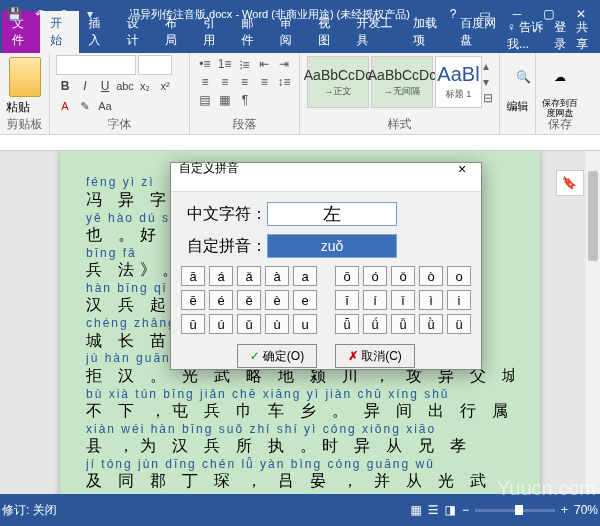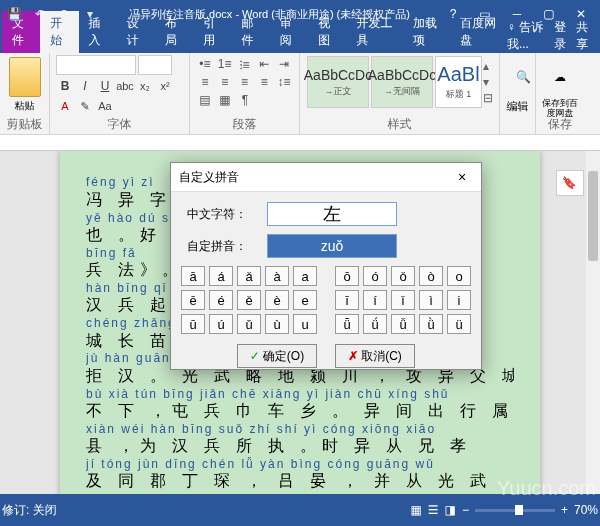--- a/index.html
+++ b/index.html
@@ -37,25 +37,25 @@
 .cn-line{font-size:16px;line-height:1.3;letter-spacing:6px;color:#000;white-space:nowrap;overflow:hidden;font-family:KaiTi,serif}
 .title-py{text-align:center;color:#2b579a}
 .statusbar{position:absolute;bottom:0;left:0;right:0;height:32px;background:#2b579a;color:#fff;display:flex;align-items:center;padding:0 2px;font-size:10px;gap:20px}
 .sb-right{margin-left:auto;display:flex;align-items:center;gap:6px}
 .zoom-track{width:80px;height:3px;background:#5a7bb5;position:relative}
 .zoom-thumb{width:8px;height:10px;background:#fff;position:absolute;left:50%;top:-4px}
 .scrollbar-v{position:absolute;right:0;top:151px;bottom:20px;width:14px;background:#f0f0f0}
 .sb-thumb{position:absolute;left:2px;right:2px;top:20px;height:90px;background:#c1c1c1;border-radius:2px}
 
 .dialog{position:absolute;left:170px;top:162px;width:312px;height:208px;background:#f0f0f0;border:1px solid #888;box-shadow:0 4px 18px rgba(0,0,0,.35)}
-.dlg-title{height:26px;background:#fff;border-bottom:1px solid #ddd;display:flex;align-items:center;padding:14px 8px;font-size:12px}
+.dlg-title{height:26px;background:#fff;border-bottom:1px solid #ddd;display:flex;align-items:flex-end;padding:14px 8px;font-size:12px}
 .dlg-close{margin-left:auto;width:22px;text-align:center;font-size:14px}
 .dlg-body{padding:10px 16px}
 .dlg-row{display:flex;align-items:center;margin-bottom:8px}
-.dlg-lbl{width:80px;font-size:12px}
+.dlg-lbl{width:80px;font-size:16px}
 .dlg-val{width:130px;height:24px;border:1px solid #7a9fd4;background:#fff;display:flex;align-items:center;justify-content:center;font-size:18px;font-family:KaiTi,serif}
 .dlg-inp{width:130px;height:24px;border:1px solid #7a9fd4;background:#3c6fb5;color:#fff;text-align:center;font-size:14px;padding:8px}
 .tone-grid{display:flex;gap:18px;justify-content:center;margin-top:6px}
 .tone-col{display:grid;grid-template-columns:repeat(5,24px);gap:4px}
 .tone-btn{width:24px;height:20px;border:1px solid #999;background:#fafafa;display:flex;align-items:center;justify-content:center;font-size:13px}
 .dlg-btns{display:flex;gap:18px;justify-content:center;margin-top:10px}
 .dlg-btn{width:80px;height:24px;border:1px solid #888;background:#efefef;display:flex;align-items:center;justify-content:center;gap:3px;font-size:12px}
 .ok-mark{color:#0a0}
 .cancel-mark{color:#c00;font-weight:bold}
 .bookmark{position:absolute;right:16px;top:170px;width:28px;height:26px;background:#fff;border:1px solid #ccc;display:flex;align-items:center;justify-content:center;color:#2b579a}
@@ -97,21 +97,21 @@
   <div class="tab-right">
     <span>♀ <span>告诉我...</span></span>
     <span>登录</span>
     <span>共享</span>
   </div>
 </div>
 
 <div class="ribbon">
   <div class="grp" style="width:50px">
     <div class="paste-ico"></div>
-    <div style="text-align:center;font-size:10px">粘贴</div>
+    <div style="font-size:12px">粘贴</div>
     <div class="grp-label">剪贴板</div>
   </div>
   <div class="grp" style="width:140px">
     <div class="font-row">
       <div class="font-sel" style="width:80px"></div>
       <div class="font-sel" style="width:34px"></div>
     </div>
     <div class="font-row">
       <div class="fbtn">
           <b>B</b>

